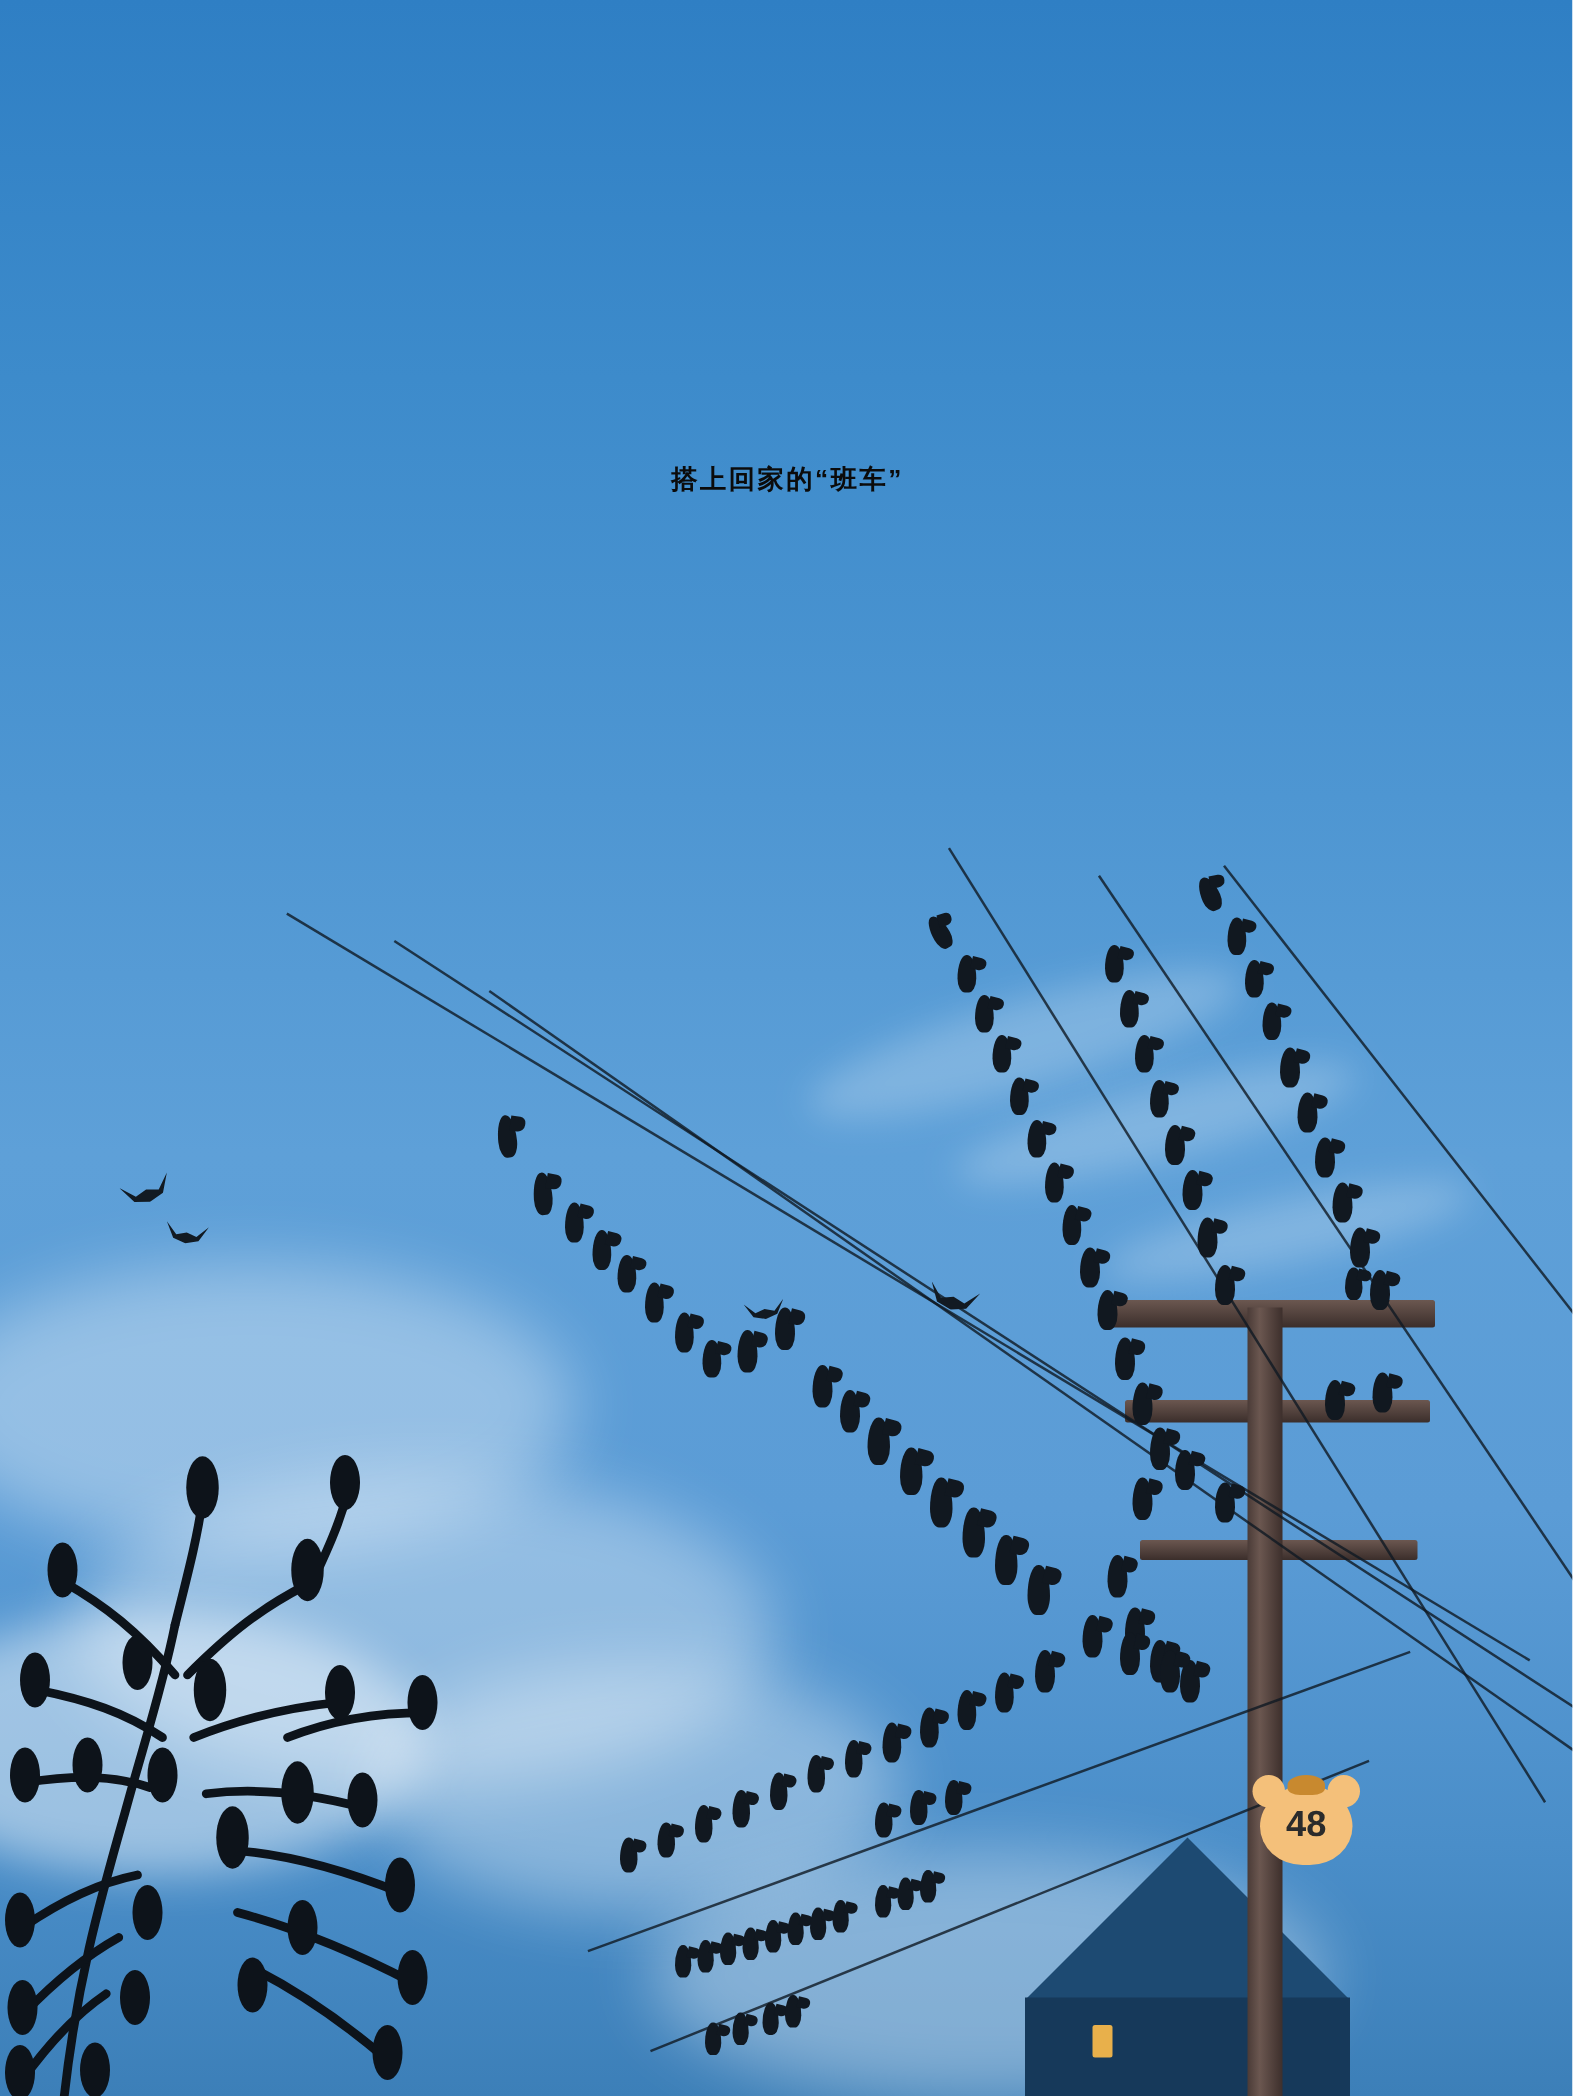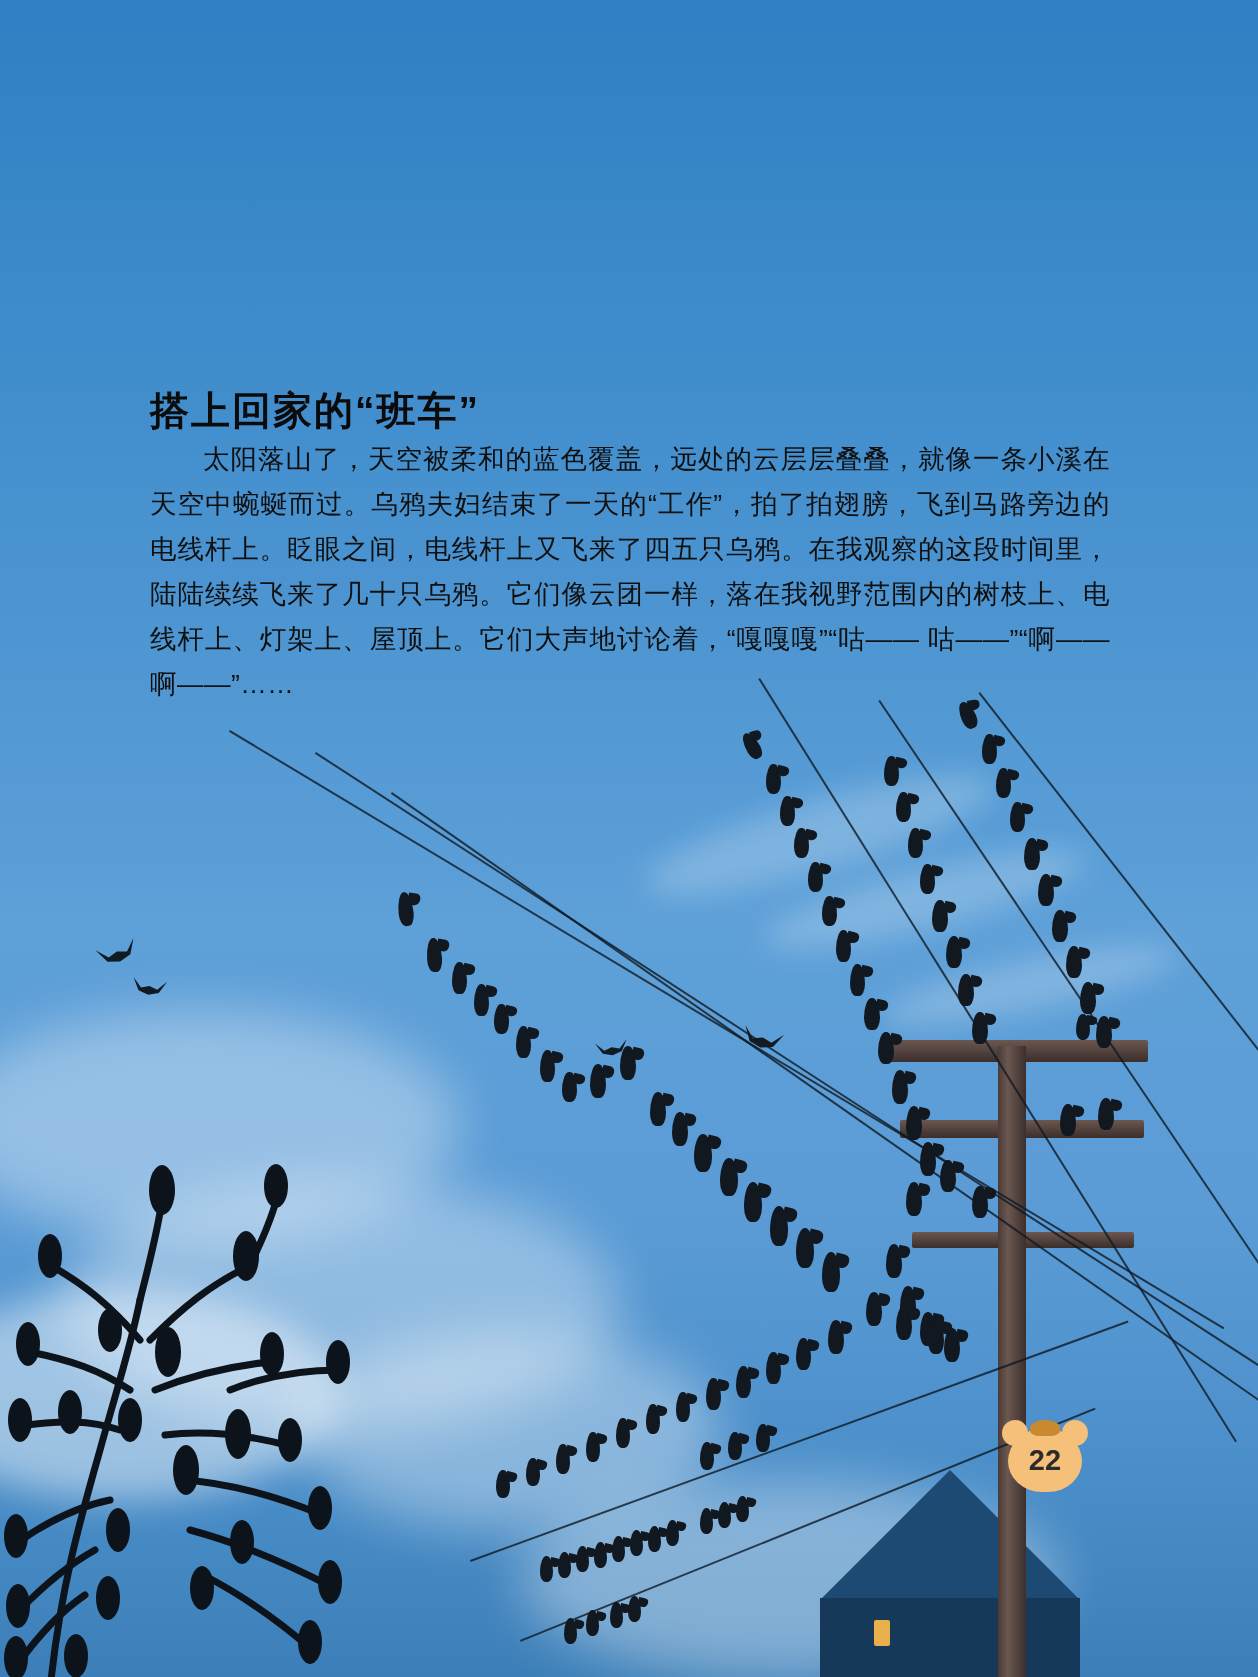--- a/index.html
+++ b/index.html
@@ -140,21 +140,22 @@
     line-height: 45px;
     color: #101010;
     letter-spacing: 0.5px;
     text-align: justify;
   }
   .indent { text-indent: 53px; }
   .section-title {
     position: absolute;
     left: 150px;
     width: 960px;
-    font-size: 39px;
+    text-align: center;
+    font-size: 21px;
     font-weight: bold;
     color: #0b0b0b;
     letter-spacing: 2px;
   }
 
   
   .page-badge {
     position: absolute;
     left: 1002px;
     top: 1418px;
@@ -382,24 +383,23 @@
         <ellipse cx="212" cy="498" rx="12" ry="22"></ellipse>
         <ellipse cx="320" cy="552" rx="12" ry="22"></ellipse>
         <ellipse cx="26" cy="568" rx="12" ry="22"></ellipse>
         <ellipse cx="86" cy="566" rx="12" ry="22"></ellipse>
       </g>
     </svg>
   </div>
 
   <div class="text-layer">
     <h2 class="section-title" style="top:352px;">搭上回家的“班车”</h2>
-    <p class="para indent" style="top:410px;">太阳落山了，天空被柔和的蓝色覆盖，远处的云层层叠叠，就像一条小溪在天空中蜿蜒而过。乌鸦夫妇结束了一天的“工作”，拍了拍翅膀，飞到马路旁边的电线杆上。眨眼之间，电线杆上又飞来了四五只乌鸦。在我观察的这段时间里，陆陆续续飞来了几十只乌鸦。它们像云团一样，落在我视野范围内的树枝上、电线杆上、灯架上、屋顶上。它们大声地讨论着，“嘎嘎嘎”“咕—— 咕——”“啊——啊——”……</p>
   </div>
 
   <div class="page-badge">
     <div class="badge-ear l"></div>
     <div class="badge-ear r"></div>
     <div class="badge-body"></div>
     <div class="badge-tuft"></div>
-    <div class="badge-num">22</div>
+    <div class="badge-num">48</div>
   </div>
 
 </div>
 
 </body></html>

